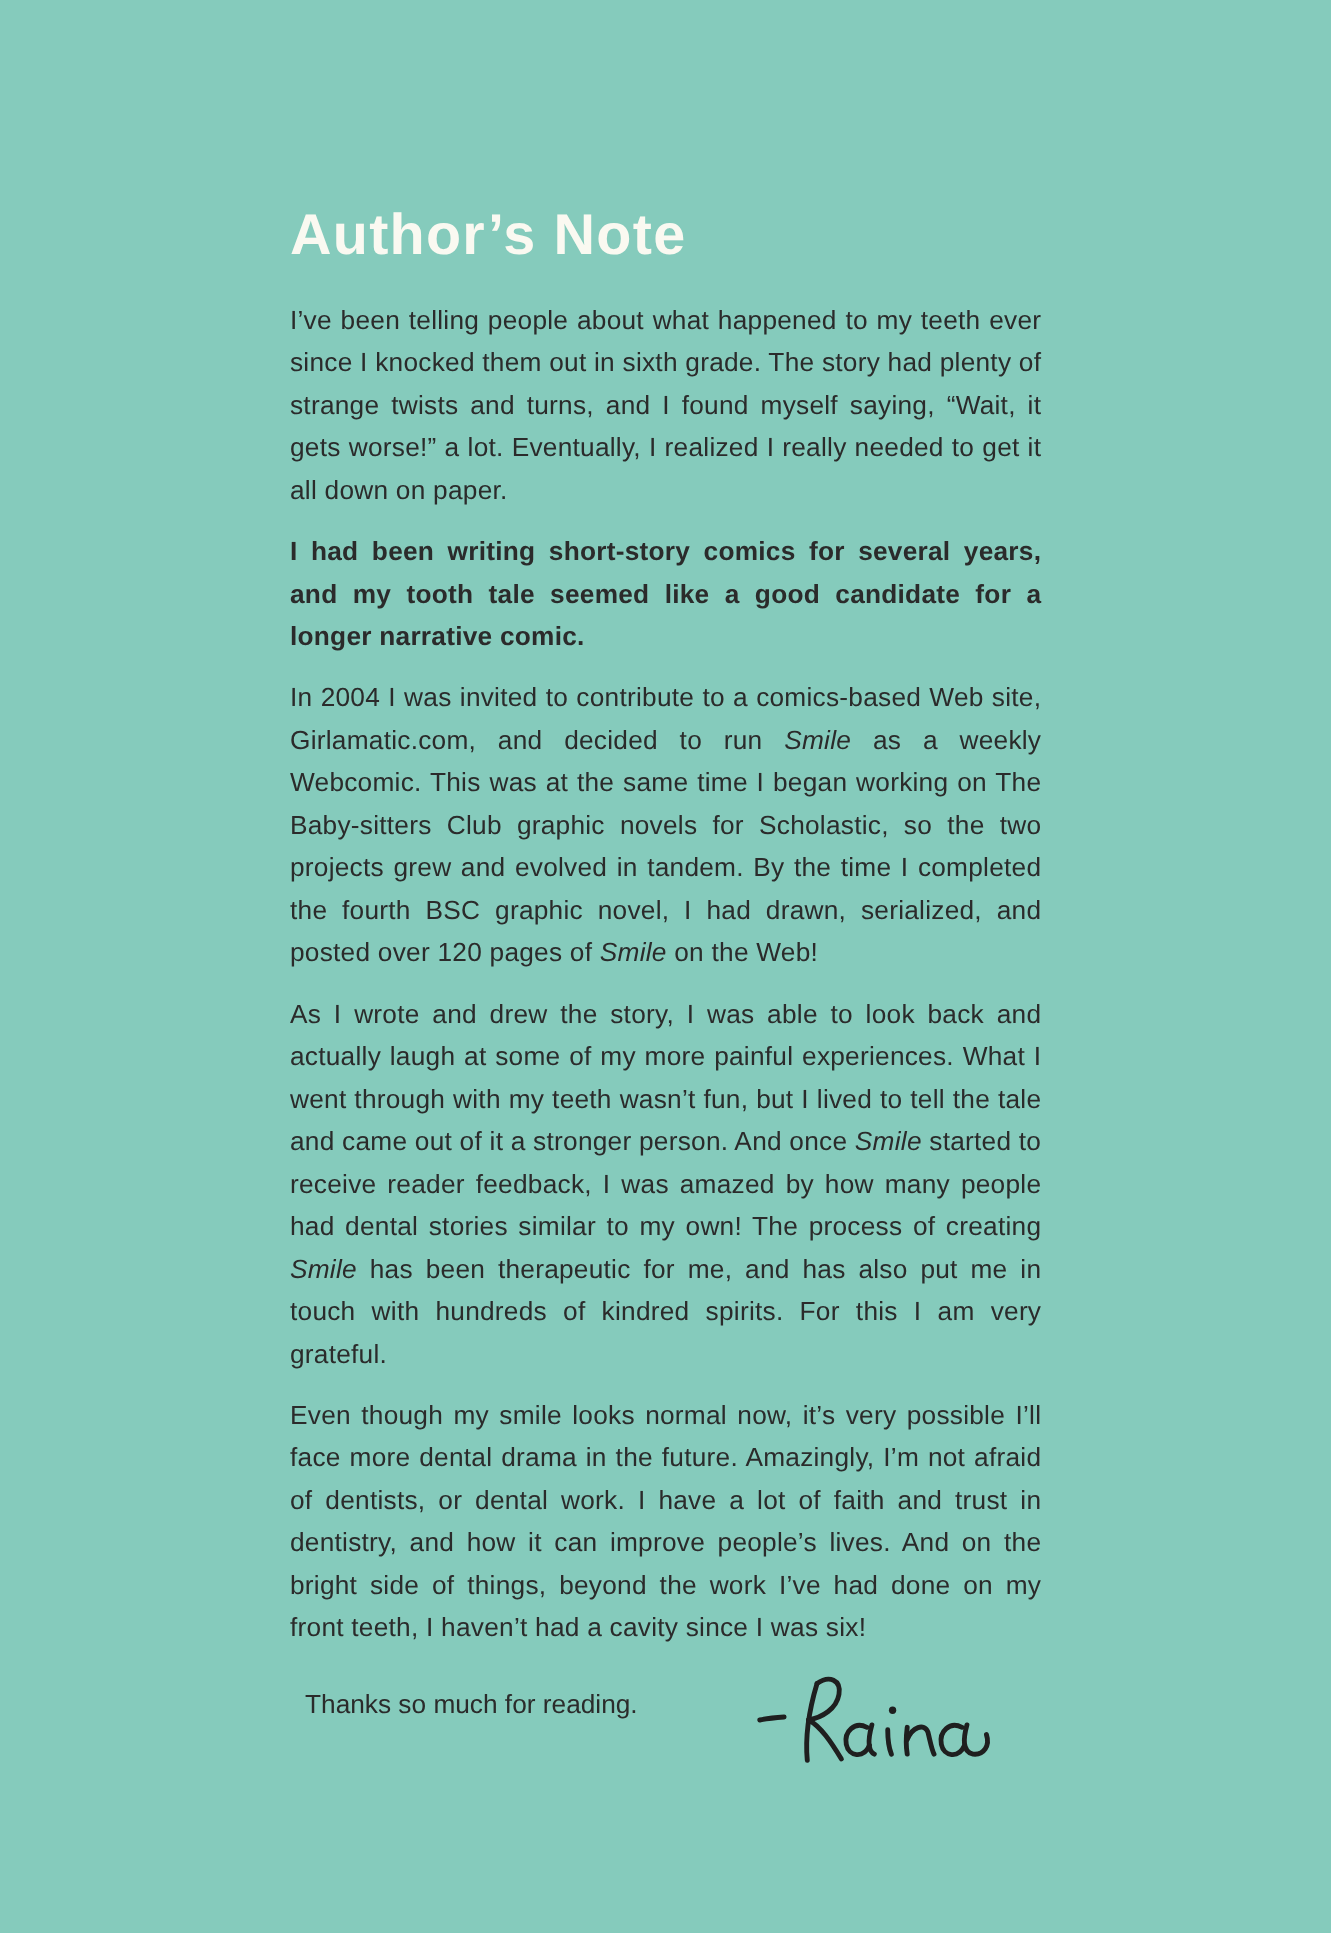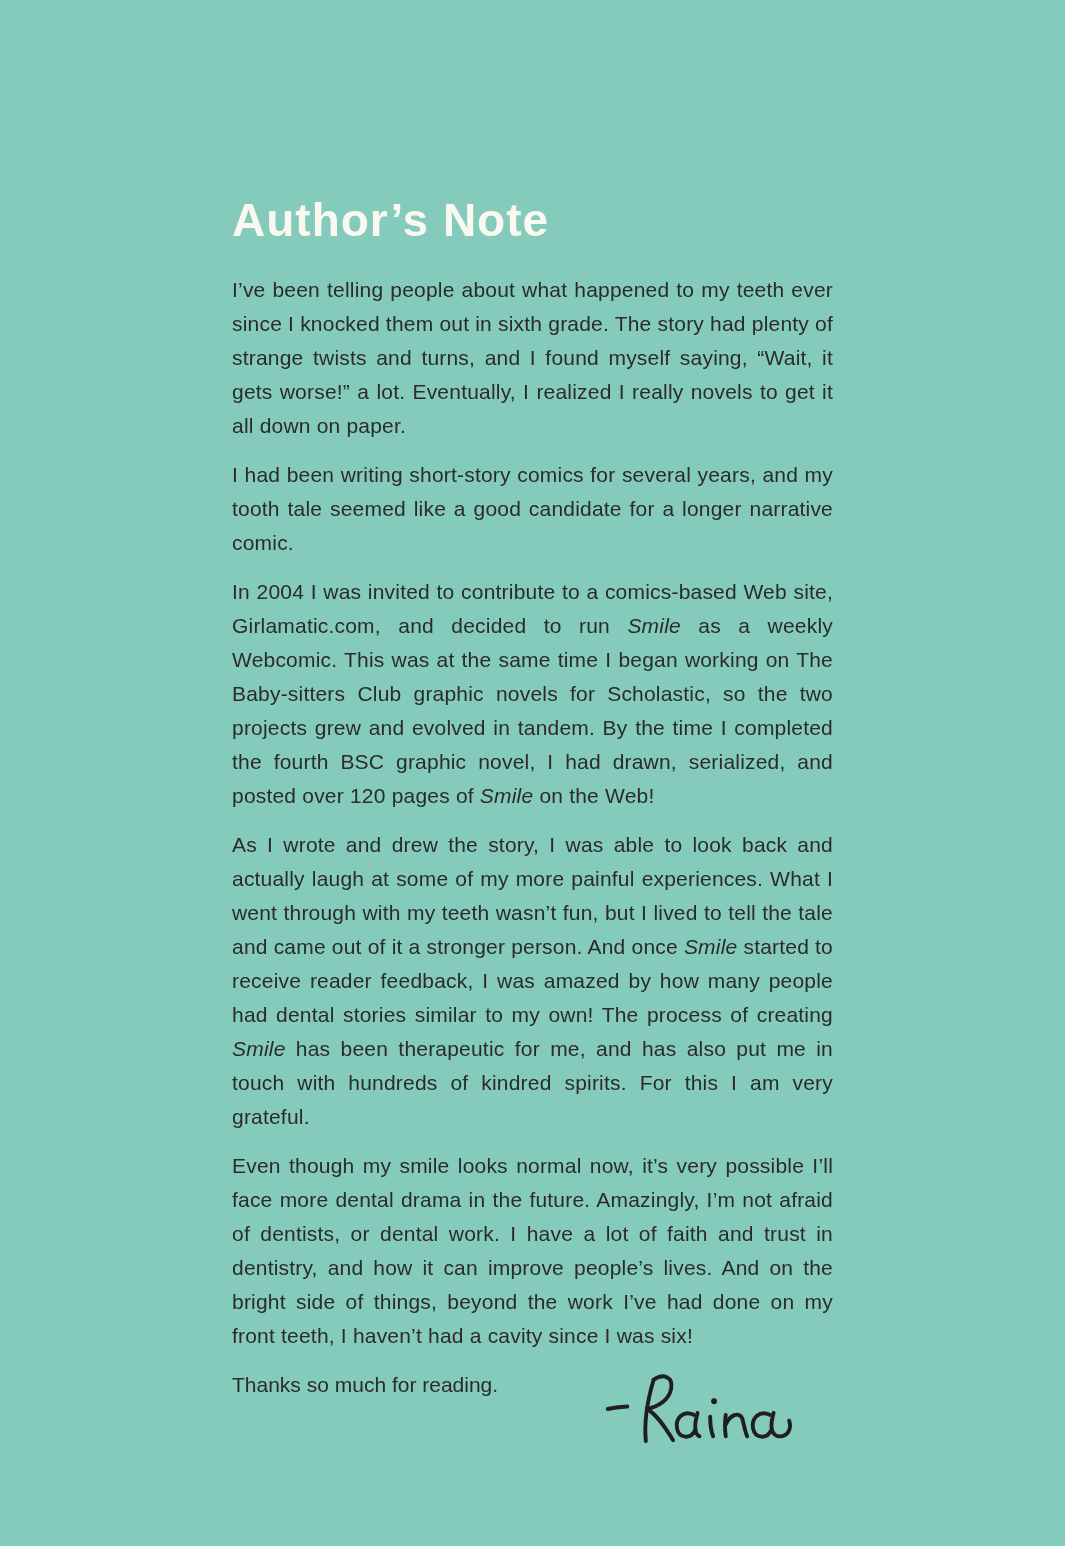--- a/index.html
+++ b/index.html
@@ -36,21 +36,21 @@
     letter-spacing: 0.2px;
   }
   .body-para em {
   }
   .closing-row {
     display: flex;
     align-items: flex-start;
     margin-top: 0;
   }
   .closing {
-    margin: 0;
+    margin: 12px;
     font-size: 21px;
     line-height: 34px;
     color: #2B2B2B;
     flex: 1 1 auto;
   }
   .signature {
     flex: 0 0 auto;
     width: 195px;
     height: 78px;
     margin-right: 38px;
@@ -65,25 +65,25 @@
   }
   .signature circle {
     fill: #1F1F1F;
   }
 </style>
 </head>
 <body style="background-color: rgb(133, 203, 188);">
 
 <div class="page">
 
-  <h1 class="title" style="color: rgb(250, 249, 241); margin-top: 33px;">Author’s Note</h1>
+  <h1 class="title" style="color: rgb(250, 249, 241);">Author’s Note</h1>
 
   <div>
-      <p class="body-para" style="color: rgb(43, 43, 43);"><span>I’ve been telling people about what happened to my teeth ever since I knocked them out in sixth grade. The story had plenty of strange twists and turns, and I found myself saying, “Wait, it gets worse!” a lot. Eventually, I realized I really novels to get it all down on paper.</span></p>
-      <p class="body-para" style="color: rgb(43, 43, 43);"><span>I had been writing short-story comics for several years, and my tooth tale seemed like a good candidate for a longer narrative comic.</span></p>
+      <p class="body-para" style="color: rgb(43, 43, 43);"><span>I’ve been telling people about what happened to my teeth ever since I knocked them out in sixth grade. The story had plenty of strange twists and turns, and I found myself saying, “Wait, it gets worse!” a lot. Eventually, I realized I really needed to get it all down on paper.</span></p>
+      <p class="body-para" style="color: rgb(43, 43, 43); font-weight: bold;"><span>I had been writing short-story comics for several years, and my tooth tale seemed like a good candidate for a longer narrative comic.</span></p>
       <p class="body-para" style="color: rgb(43, 43, 43);"><span>In 2004 I was invited to contribute to a comics-based Web site, Girlamatic.com, and decided to run </span><em>Smile</em><span> as a weekly Webcomic. This was at the same time I began working on The Baby-sitters Club graphic novels for Scholastic, so the two projects grew and evolved in tandem. By the time I completed the fourth BSC graphic novel, I had drawn, serialized, and posted over 120 pages of </span><em>Smile</em><span> on the Web!</span></p>
       <p class="body-para" style="color: rgb(43, 43, 43);"><span>As I wrote and drew the story, I was able to look back and actually laugh at some of my more painful experiences. What I went through with my teeth wasn’t fun, but I lived to tell the tale and came out of it a stronger person. And once </span><em>Smile</em><span> started to receive reader feedback, I was amazed by how many people had dental stories similar to my own! The process of creating </span><em>Smile</em><span> has been therapeutic for me, and has also put me in touch with hundreds of kindred spirits. For this I am very grateful.</span></p>
       <p class="body-para" style="color: rgb(43, 43, 43);"><span>Even though my smile looks normal now, it’s very possible I’ll face more dental drama in the future. Amazingly, I’m not afraid of dentists, or dental work. I have a lot of faith and trust in dentistry, and how it can improve people’s lives. And on the bright side of things, beyond the work I’ve had done on my front teeth, I haven’t had a cavity since I was six!</span></p>
     </div>
 
   <div class="closing-row">
     <p class="closing" style="color: rgb(43, 43, 43);">Thanks so much for reading.</p>
 
     <svg class="signature" viewBox="0 0 200 80" role="img" aria-label="-Raina">
 

